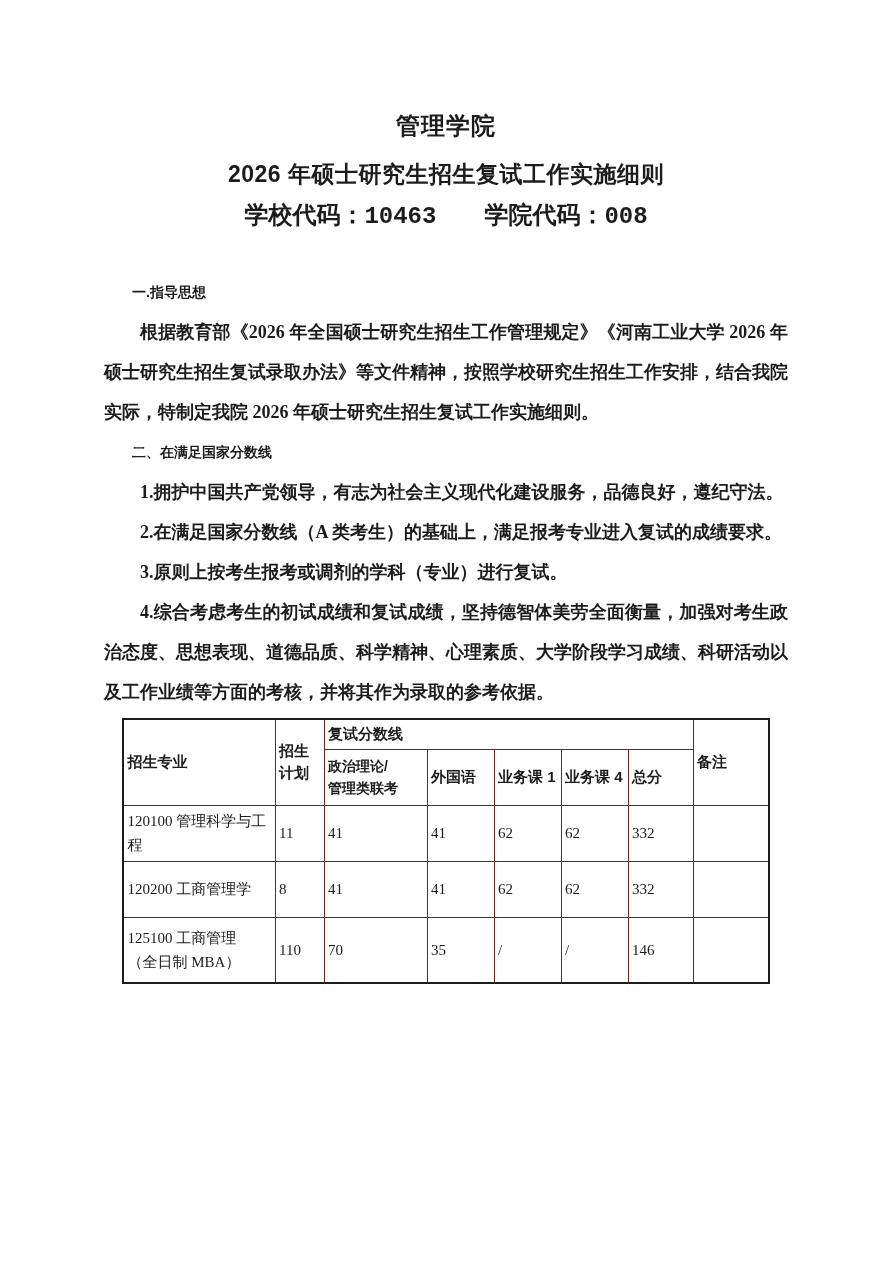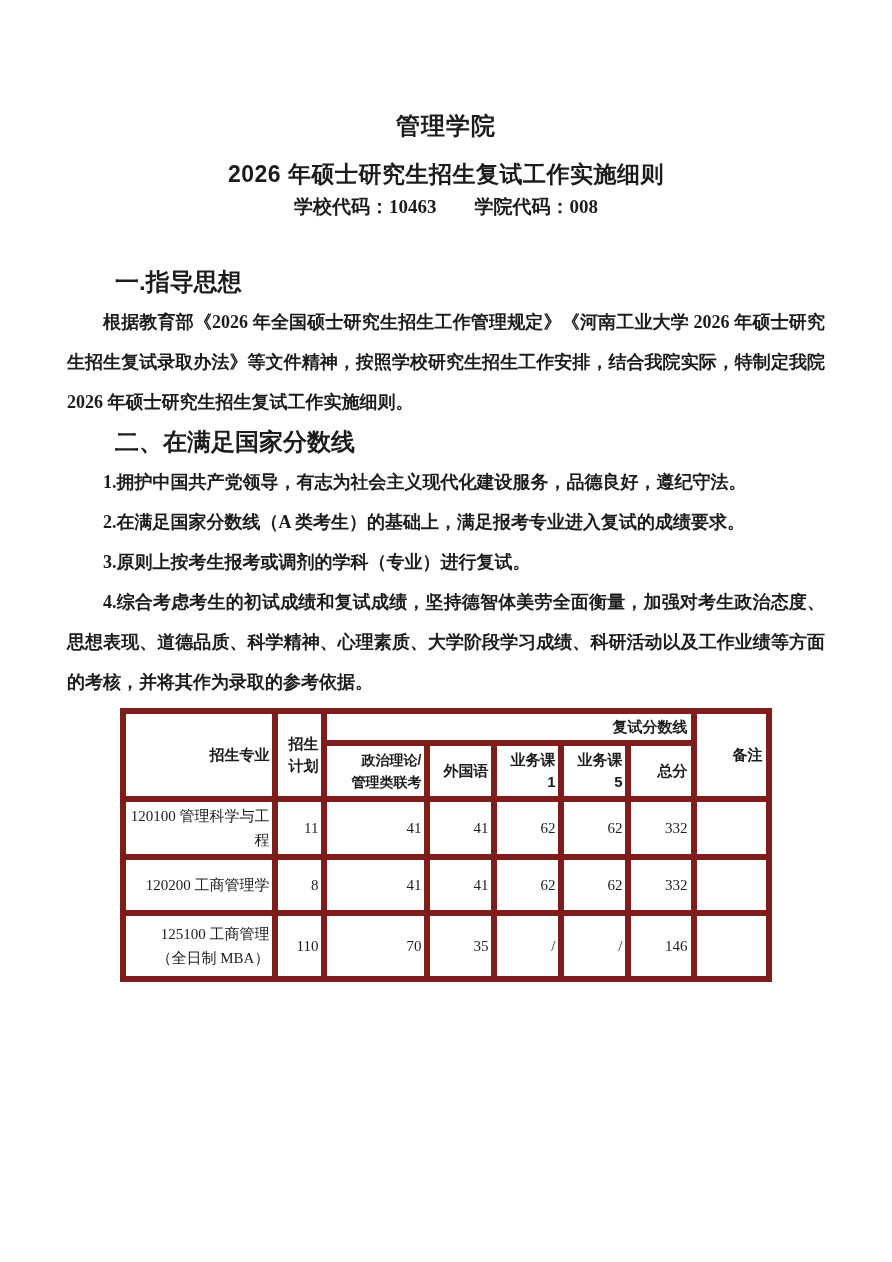--- a/index.html
+++ b/index.html
@@ -8,77 +8,77 @@
     position: relative;
     width: 892px;
     height: 1262px;
     margin: 0 auto;
     background: #ffffff;
     color: #1c1c1c;
     font-family: "Liberation Serif", "DejaVu Serif", serif;
     overflow: hidden;
   }
   .content {
-    padding: 0 67px;
+    padding: 0 104px;
   }
   .doc-title {
     margin-top: 110px;
     text-align: center;
     font-family: "Liberation Sans", "DejaVu Sans", sans-serif;
     font-weight: bold;
     font-size: 24px;
     line-height: 32px;
     letter-spacing: 1px;
   }
   .doc-subtitle {
     margin-top: 16px;
     text-align: center;
     font-family: "Liberation Sans", "DejaVu Sans", sans-serif;
     font-weight: bold;
     font-size: 23px;
     line-height: 32px;
     letter-spacing: 0.5px;
   }
   .code-line {
-    margin-top: 4px;
+    margin-top: 14px;
     text-align: center;
-    font-family: Liberation Serif, serif;
+    font-family: Liberation Mono, monospace;
     font-weight: bold;
-    font-size: 19px;
+    font-size: 24px;
     line-height: 26px;
   }
   .code-line .gap { display: inline-block; width: 2em; }
   .body-text {
     margin-top: 42px;
     font-size: 18px;
     line-height: 40px;
     text-align: justify;
     text-justify: inter-ideograph;
   }
   .body-text h2 {
     font-family: "Liberation Sans", "DejaVu Sans", sans-serif;
     font-weight: bold;
-    font-size: 24px;
+    font-size: 14px;
     line-height: 40px;
     text-indent: 2em;
   }
   .body-text p {
     text-indent: 2em;
     font-weight: bold;
   }
   table.score-table {
     width: 645px;
     margin: 6px auto 0 auto;
     border-collapse: collapse;
     table-layout: fixed;
     border: 2px solid #1c1c1c;
   }
   table.score-table th, table.score-table td {
-    border: 6px solid #7f1d1d;
-    text-align: right;
+    border: 1px solid #7f1d1d;
+    text-align: left;
     vertical-align: middle;
     padding: 2px 3px;
   }
   table.score-table th {
     font-family: "Liberation Sans", "DejaVu Sans", sans-serif;
     font-weight: bold;
     font-size: 15px;
     line-height: 22px;
   }
   table.score-table th.small { font-size: 14px; }
@@ -140,21 +140,21 @@
             <th rowspan="2" class="pre">招生
 计划</th>
             <th colspan="5">复试分数线</th>
             <th rowspan="2">备注</th>
           </tr>
           <tr class="hdr-sub">
             <th class="pre small">政治理论/
 管理类联考</th>
             <th>外国语</th>
             <th>业务课 1</th>
-            <th>业务课 5</th>
+            <th>业务课 4</th>
             <th>总分</th>
           </tr>
         </thead>
         <tbody>
           <tr class="data-row">
             <td class="major-cell">120100 管理科学与工程</td>
             <td>11</td>
             <td>41</td>
             <td>41</td>
             <td>62</td>

